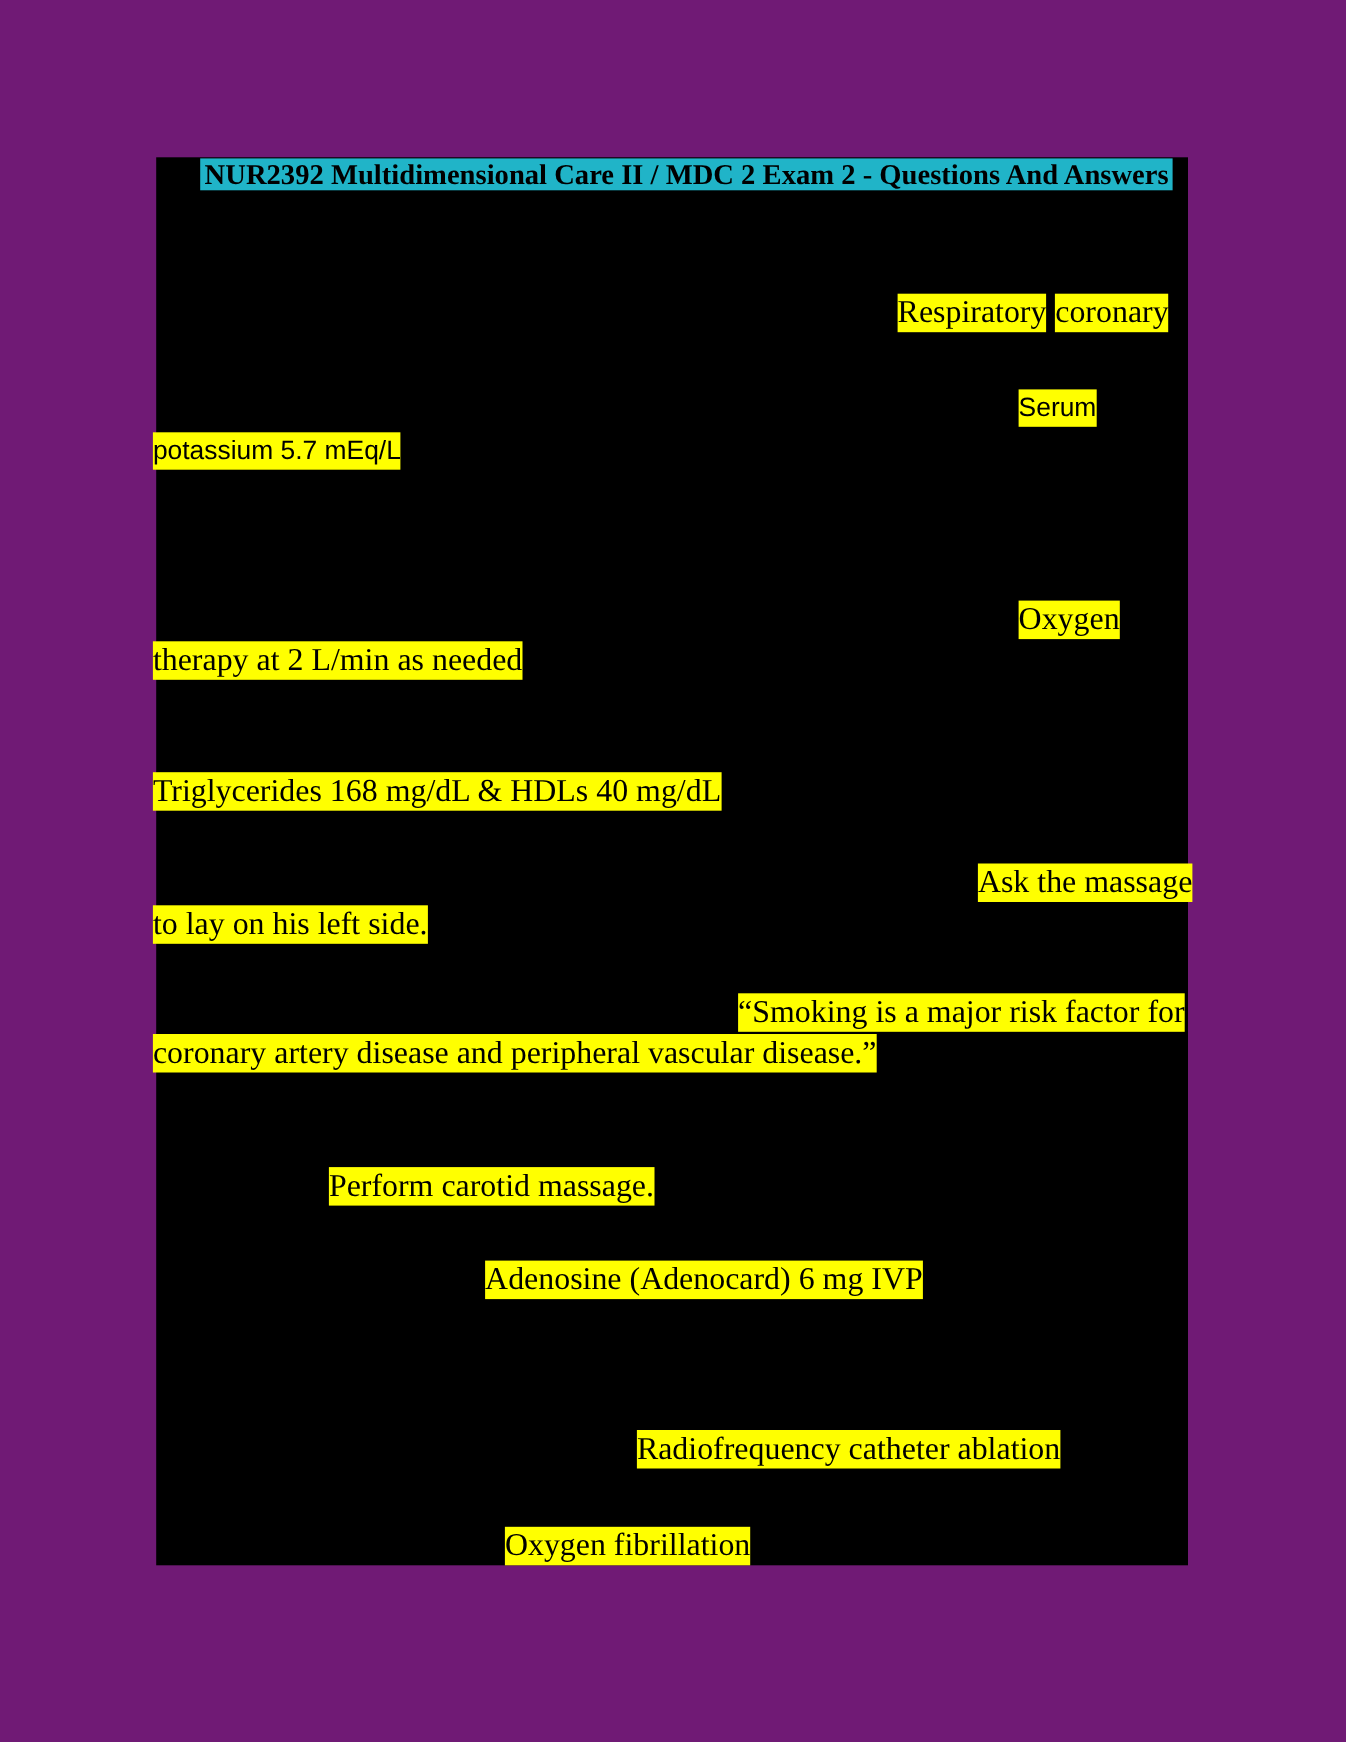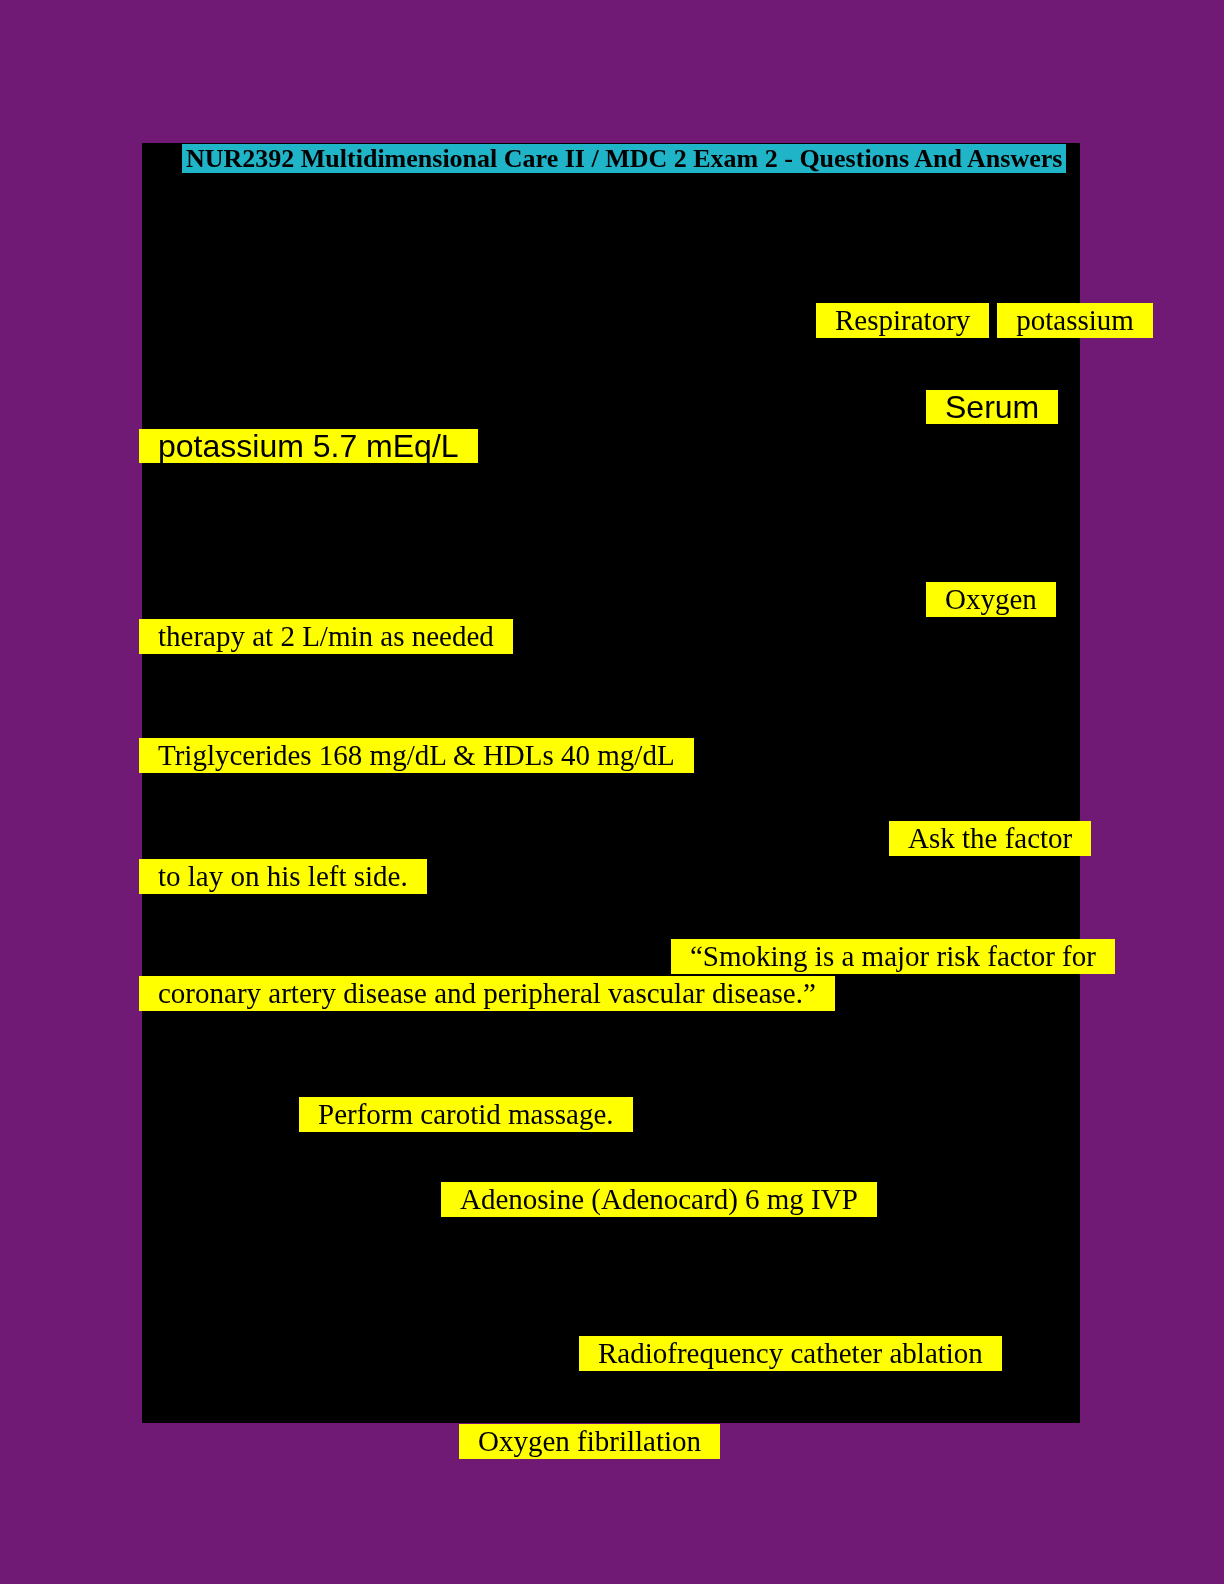--- a/index.html
+++ b/index.html
@@ -36,31 +36,30 @@
     padding: 0 4px;
     white-space: nowrap;
   }
   .hl {
     position: absolute;
     color: #000000;
     white-space: nowrap;
   }
   .hl > span, .hl.single {
     background: #ffff00;
-    padding: 0 19px;
-    margin-top: 36px;
+    padding: 0 0;
   }
   .serif-hl {
     font-family: "Liberation Serif", serif;
     font-size: 29px;
     line-height: 35px;
   }
   .sans-hl {
     font-family: "Liberation Sans", "DejaVu Sans", sans-serif;
-    font-size: 32px;
+    font-size: 24px;
     line-height: 34px;
   }
   .two-part {
     display: flex;
     gap: 8px;
   }
   .pos-respiratory { left: 816px;  top: 267px; }
   .pos-serum      { left: 926px;  top: 354px; }
   .pos-potassium  { left: 139px;  top: 393px; }
   .pos-oxygen     { left: 926px;  top: 546px; }
@@ -79,34 +78,34 @@
 <body>
 
 <div class="page">
 
   <div class="redaction"></div>
 
   <div class="title-bar">NUR2392 Multidimensional Care II / MDC 2 Exam 2 - Questions And Answers</div>
 
   <div class="hl serif-hl two-part pos-respiratory">
     <span>Respiratory</span>
-    <span>potassium</span>
+    <span>coronary</span>
   </div>
 
   <div class="hl sans-hl single pos-serum">Serum</div>
 
   <div class="hl sans-hl single pos-potassium">potassium 5.7 mEq/L</div>
 
   <div class="hl serif-hl single pos-oxygen">Oxygen</div>
 
   <div class="hl serif-hl single pos-therapy">therapy at 2 L/min as needed</div>
 
   <div class="hl serif-hl single pos-trig">Triglycerides 168 mg/dL &amp; HDLs 40 mg/dL</div>
 
-  <div class="hl serif-hl single pos-ask">Ask the factor</div>
+  <div class="hl serif-hl single pos-ask">Ask the massage</div>
 
   <div class="hl serif-hl single pos-smoking1">“Smoking is a major risk factor for</div>
 
   <div class="hl serif-hl single pos-layside">to lay on his left side.</div>
 
   <div class="hl serif-hl single pos-smoking2">coronary artery disease and peripheral vascular disease.”</div>
 
   <div class="hl serif-hl single pos-carotid">Perform carotid massage.</div>
 
   <div class="hl serif-hl single pos-adenosine">Adenosine (Adenocard) 6 mg IVP</div>

